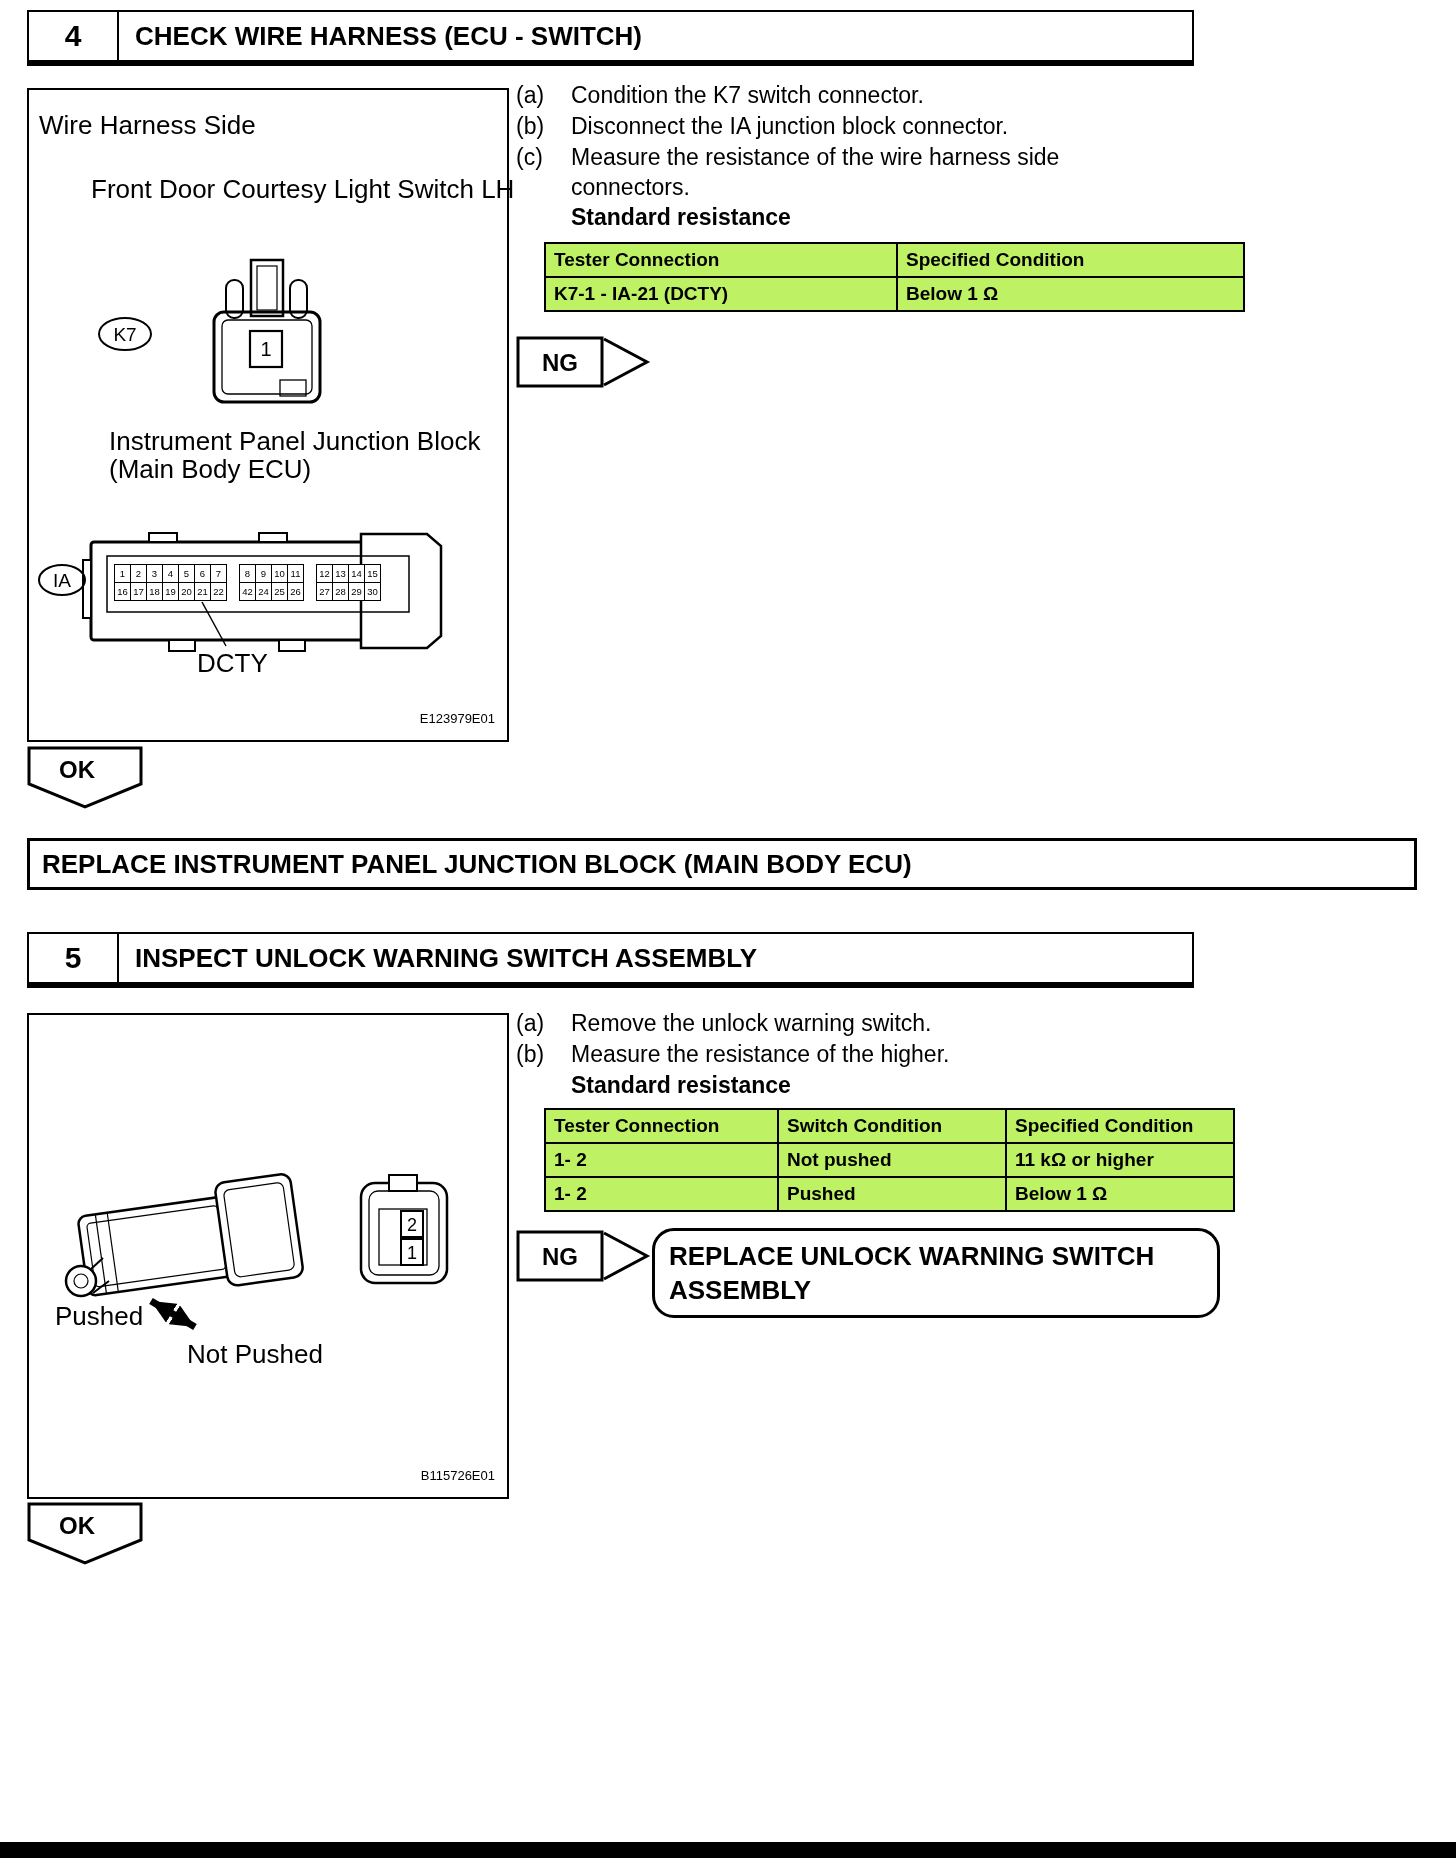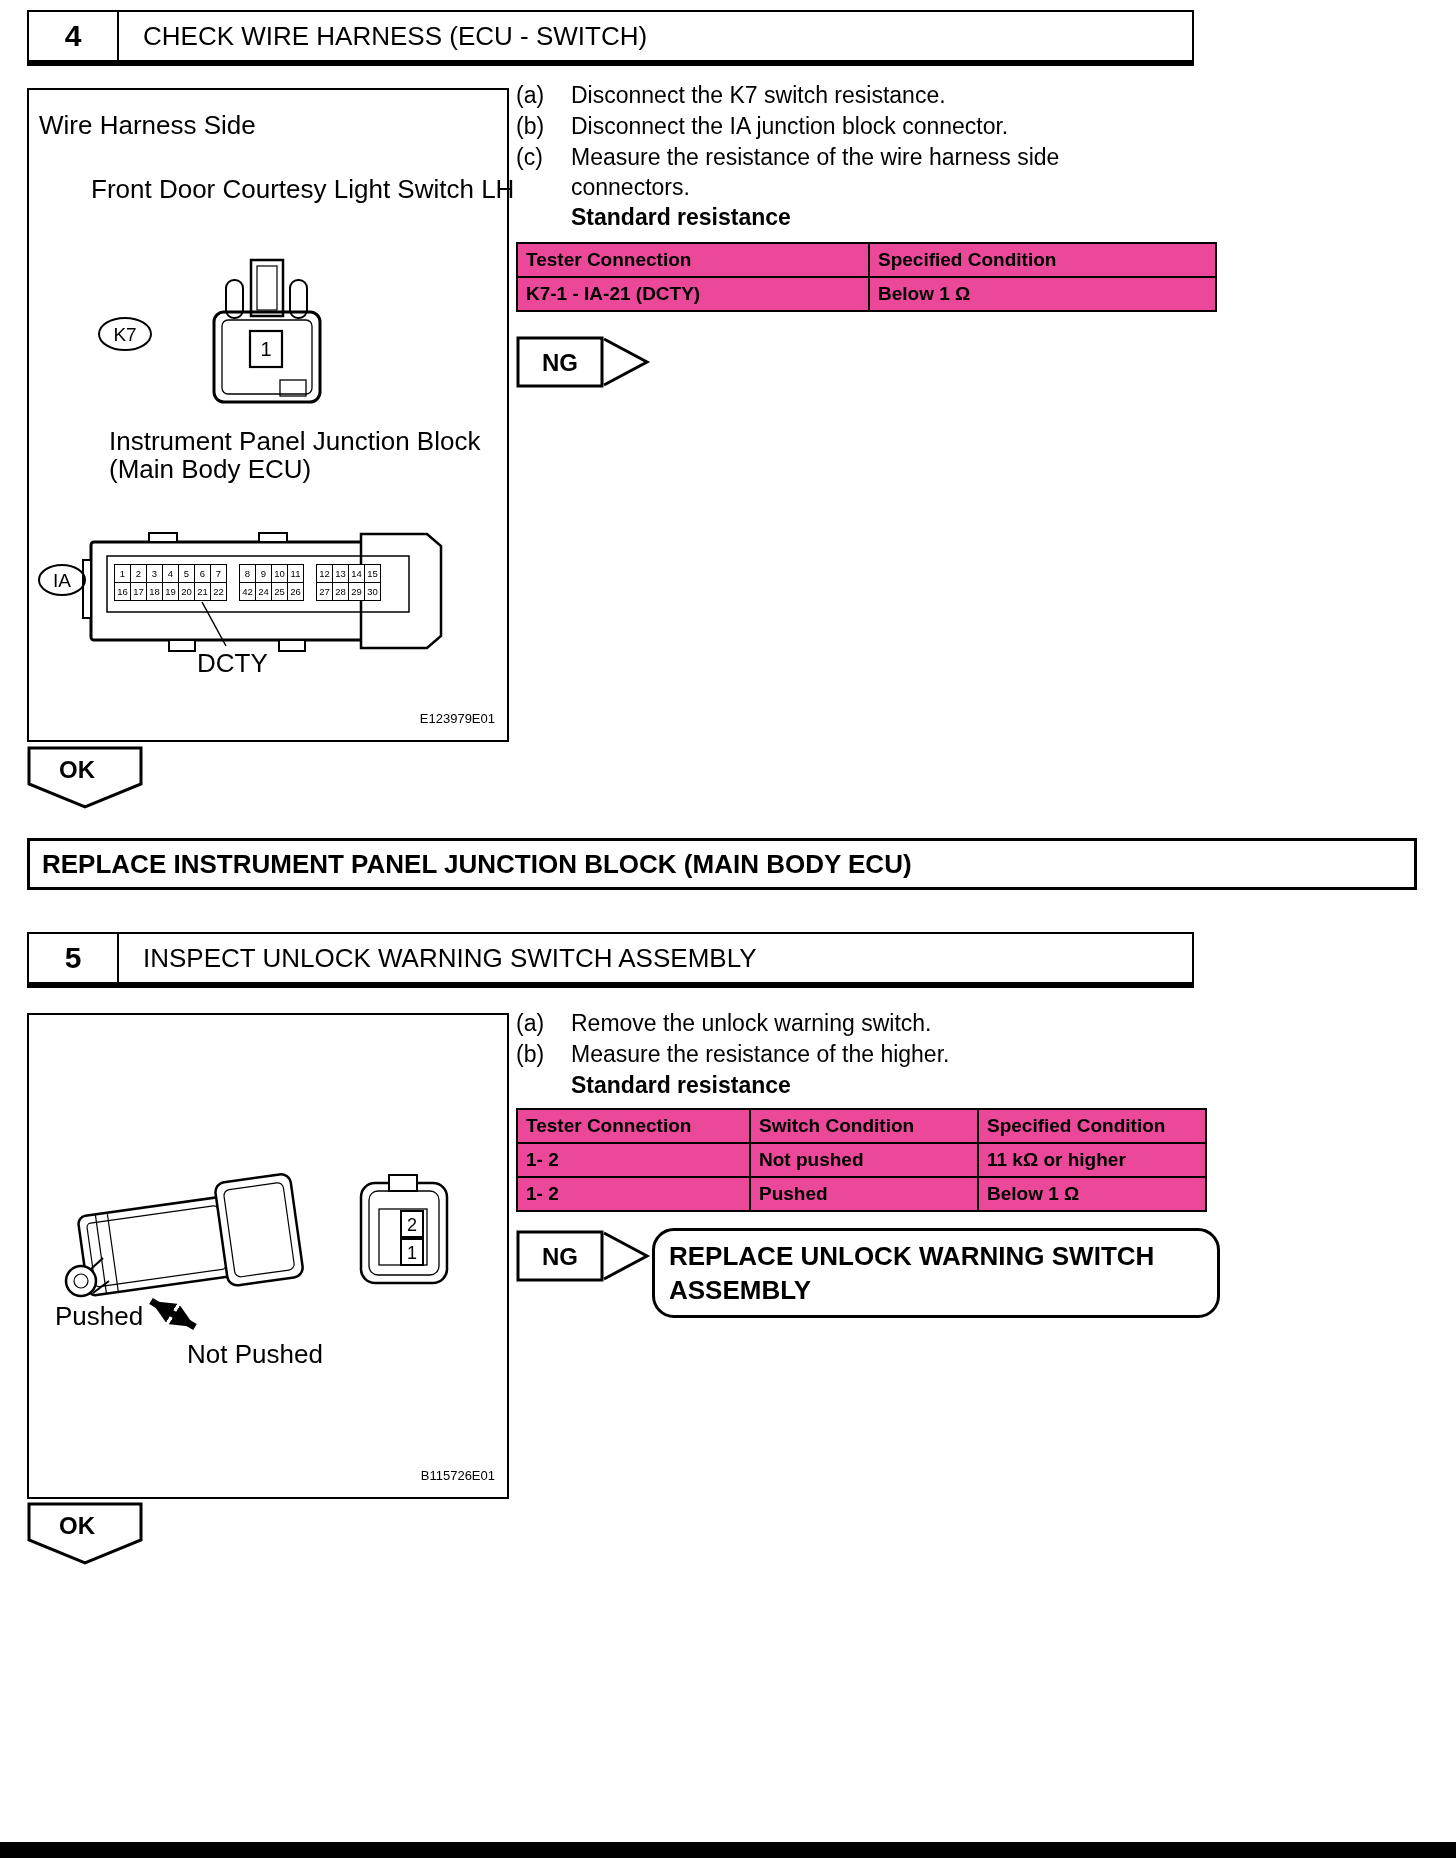--- a/index.html
+++ b/index.html
@@ -5,21 +5,21 @@
   html,body{margin:0;padding:0;background:#fff;}
   .page{position:relative;width:1456px;height:1858px;background:#fff;color:#000;
         font-family:"Liberation Sans",sans-serif;overflow:hidden;}
   svg{font-family:inherit;}
 
   
   .step-header{position:absolute;left:27px;width:1163px;height:48px;border:2px solid #000;
                border-bottom:6px solid #000;display:flex;background:#fff;box-sizing:content-box;}
   .step-number{width:88px;border-right:2px solid #000;display:flex;align-items:center;
                justify-content:center;font-size:30px;font-weight:bold;}
-  .step-title{flex:1;display:flex;align-items:center;padding-left:24px;font-size:26px;font-weight:normal;}
+  .step-title{flex:1;display:flex;align-items:center;padding-left:16px;font-size:26px;font-weight:bold;}
 
   
   .figure-box{position:absolute;left:27px;width:478px;border:2px solid #000;background:#fff;}
   #figure1{top:88px;height:650px;}
   #figure2{top:1013px;height:482px;}
   .fig-svg{position:absolute;left:0;top:0;}
   .fig-label{position:absolute;font-size:26px;white-space:nowrap;}
   .fig-code{position:absolute;right:12px;bottom:14px;font-size:13px;}
 
   
@@ -28,21 +28,21 @@
   .pin-cell{box-sizing:border-box;width:17px;height:19px;border:1px solid #000;background:#fff;
             display:flex;align-items:center;justify-content:center;font-size:9.5px;}
   .pin-cell+.pin-cell{margin-left:-1px;}
 
   
   .instr{position:absolute;left:516px;display:flex;font-size:23px;line-height:30px;}
   .instr-letter{width:55px;flex:none;}
   .std-res{position:absolute;left:571px;font-size:23px;font-weight:bold;line-height:30px;}
 
   
-  .spec-table{position:absolute;left:516px;border-collapse:collapse;background:#ec4899;}
+  .spec-table{position:absolute;left:544px;border-collapse:collapse;background:#bef264;}
   .spec-table th,.spec-table td{border:2px solid #000;font-size:19px;font-weight:bold;
             text-align:left;padding:4px 8px;height:24px;vertical-align:middle;}
 
   
   .ng-flag{position:absolute;}
   .action-box{position:absolute;border:3px solid #000;font-size:26px;font-weight:bold;
               line-height:34px;padding:8px 14px;background:#fff;}
   #ng-action4{left:652px;top:333px;width:534px;}
   #ng-action5{left:652px;top:1228px;width:534px;border-radius:22px;}
 
@@ -148,21 +148,21 @@
     <div class="fig-label" style="left:10px;top:20px">Wire Harness Side</div>
     <div class="fig-label" style="left:62px;top:84px">Front Door Courtesy Light Switch LH</div>
     <div class="fig-label" style="left:80px;top:336px">Instrument Panel Junction Block</div>
     <div class="fig-label" style="left:80px;top:364px">(Main Body ECU)</div>
     <div class="fig-label" style="left:168px;top:558px">DCTY</div>
     <div class="fig-code">E123979E01</div>
   </div>
 
   <div class="instr" style="top:80px">
     <span class="instr-letter">(a)</span>
-    <span class="instr-text">Disconnect the K7 switch resistance.</span>
+    <span class="instr-text">Condition the K7 switch connector.</span>
   </div>
   <div class="instr" style="top:111px">
     <span class="instr-letter">(b)</span>
     <span class="instr-text">Disconnect the IA junction block connector.</span>
   </div>
   <div class="instr" style="top:142px">
     <span class="instr-letter">(c)</span>
     <span class="instr-text" style="width:560px">Measure the resistance of the wire harness side connectors.</span>
   </div>
   <div class="std-res" style="top:202px">Standard resistance</div>

